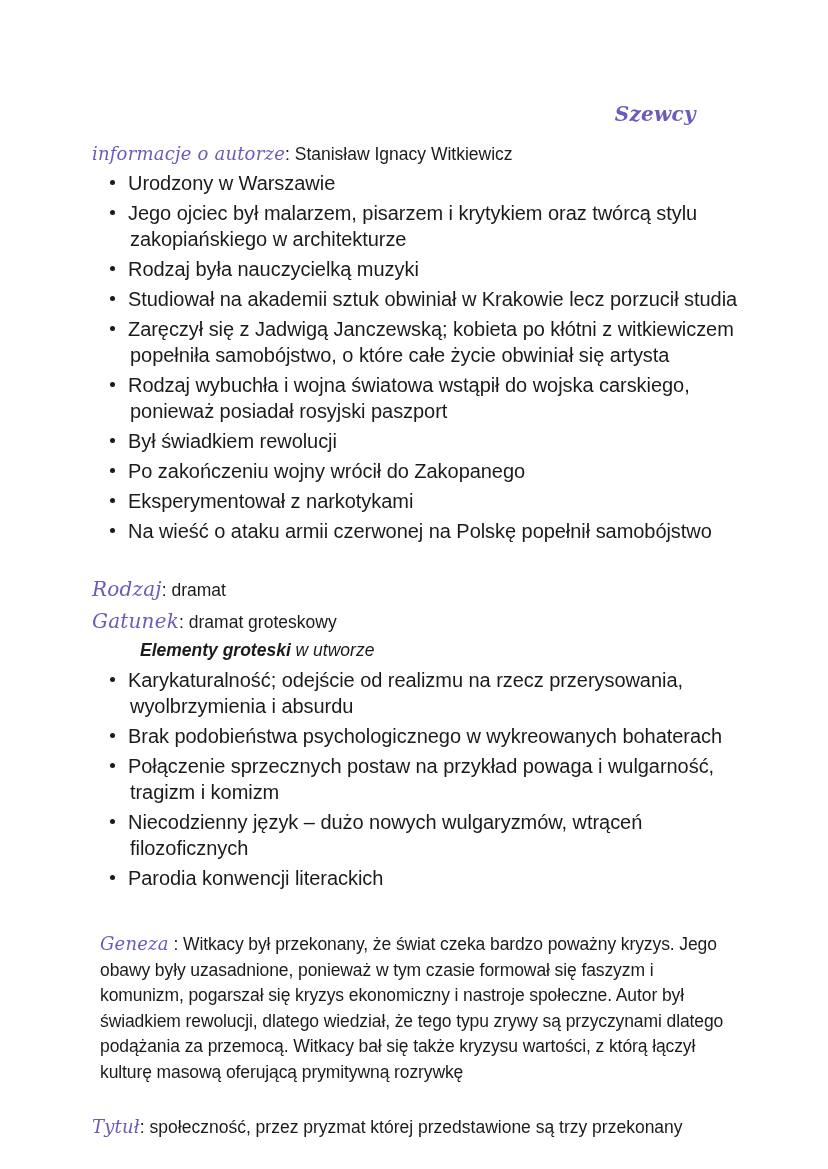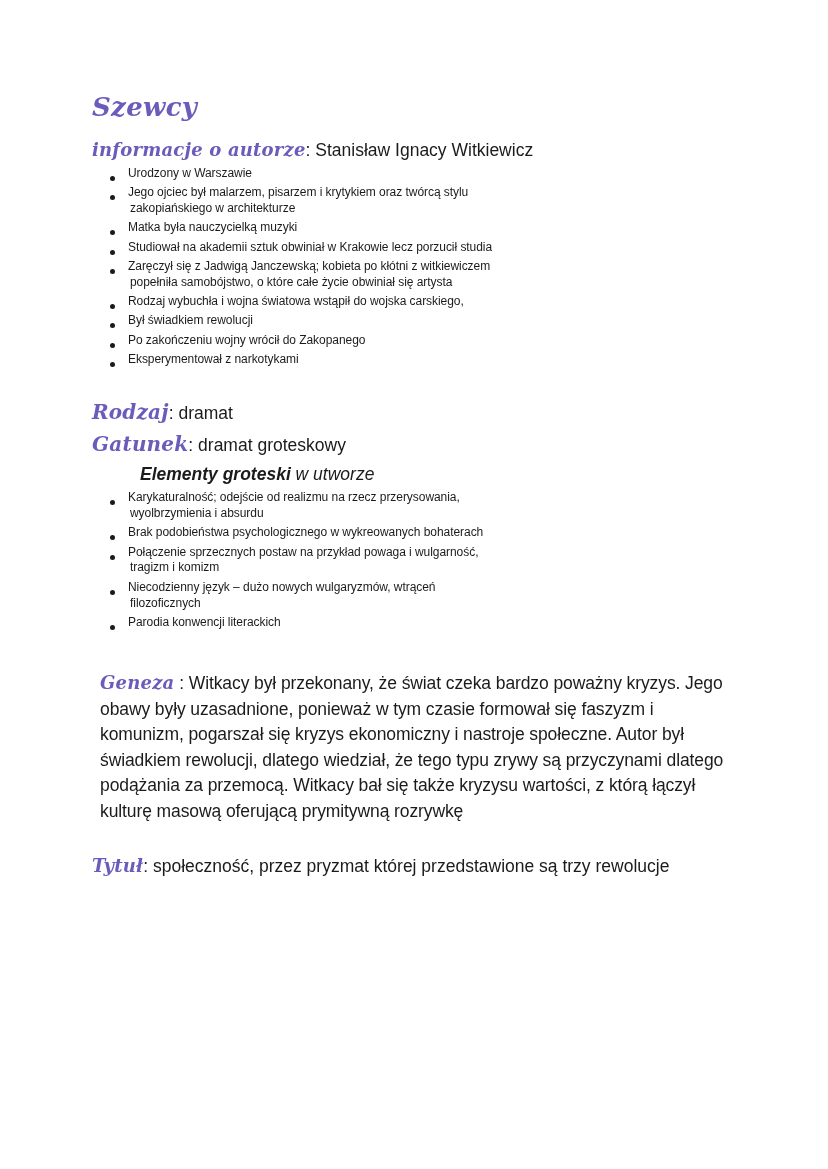--- a/index.html
+++ b/index.html
@@ -25,58 +25,58 @@
 
   .content {
     position: absolute;
     left: 92px;
     top: 92px;
     width: 650px;
   }
 
   
   .doc-title {
-    text-align: left;
+    text-align: right;
     color: #6b5cbb;
     font-family: "DejaVu Serif", serif;
     font-style: italic;
     font-weight: 700;
-    font-size: 26px;
+    font-size: 20px;
     letter-spacing: 0.3px;
-    margin: 0 0 16px 0;
+    margin: 10px 0 16px 0;
     padding-right: 46px;
   }
 
   
   .hl {
     color: #6b5cbb;
     font-family: "DejaVu Serif", serif;
     font-style: italic;
-    font-weight: 700;
+    font-weight: 400;
     letter-spacing: 0.2px;
     text-align: right;
   }
 
   .lead {
     font-size: 17.5px;
     line-height: 1.30;
     margin: 0 0 4px 0;
   }
   .lead .hl { font-size: 18px; }
 
   
   ul.bullets {
     list-style: none;
     margin: 0;
     padding: 0;
   }
   ul.bullets > li {
     position: relative;
     padding-left: 36px;
-    font-size: 12px;
+    font-size: 20px;
     line-height: 1.32;
     margin: 0 0 3.5px 0;
     letter-spacing: -0.05px;
   }
   ul.bullets > li::before {
     content: "";
     position: absolute;
     left: 18px;
     top: 10px;
     width: 5px;
@@ -140,40 +140,44 @@
 
     <ul class="bullets">
       <li>
         <span>Urodzony w Warszawie</span>
       </li>
       <li>
         <span>Jego ojciec był malarzem, pisarzem i krytykiem oraz twórcą stylu</span>
         <span class="cont">zakopiańskiego w architekturze</span>
       </li>
       <li>
-        <span>Matka była nauczycielką muzyki</span>
+        <span>Rodzaj była nauczycielką muzyki</span>
       </li>
       <li>
         <span>Studiował na akademii sztuk obwiniał w Krakowie lecz porzucił studia</span>
       </li>
       <li>
         <span>Zaręczył się z Jadwigą Janczewską; kobieta po kłótni z witkiewiczem</span>
         <span class="cont">popełniła samobójstwo, o które całe życie obwiniał się artysta</span>
       </li>
       <li>
         <span>Rodzaj wybuchła i wojna światowa wstąpił do wojska carskiego,</span>
+        <span class="cont">ponieważ posiadał rosyjski paszport</span>
       </li>
       <li>
         <span>Był świadkiem rewolucji</span>
       </li>
       <li>
         <span>Po zakończeniu wojny wrócił do Zakopanego</span>
       </li>
       <li>
         <span>Eksperymentował z narkotykami</span>
+      </li>
+      <li>
+        <span>Na wieść o ataku armii czerwonej na Polskę popełnił samobójstwo</span>
       </li>
     </ul>
 
     <div class="gap-lg"></div>
 
     <p class="kv">
       <span class="hl">Rodzaj</span><span>: </span><span>dramat</span>
     </p>
 
     <p class="kv">
@@ -207,17 +211,17 @@
 
     <div class="gap-lg"></div>
 
     <p class="para">
       <span class="hl">Geneza</span><span> : </span><span>Witkacy był przekonany, że świat czeka bardzo poważny kryzys. Jego obawy były uzasadnione, ponieważ w tym czasie formował się faszyzm i komunizm, pogarszał się kryzys ekonomiczny i nastroje społeczne. Autor był świadkiem rewolucji, dlatego wiedział, że tego typu zrywy są przyczynami dlatego podążania za przemocą. Witkacy bał się także kryzysu wartości, z którą łączył kulturę masową oferującą prymitywną rozrywkę</span>
     </p>
 
     <div class="gap-md"></div>
 
     <p class="tail">
-      <span class="hl">Tytuł</span><span>: </span><span>społeczność, przez pryzmat której przedstawione są trzy rewolucje</span>
+      <span class="hl">Tytuł</span><span>: </span><span>społeczność, przez pryzmat której przedstawione są trzy przekonany</span>
     </p>
 
   </div>
 </div>
 
 </body></html>

